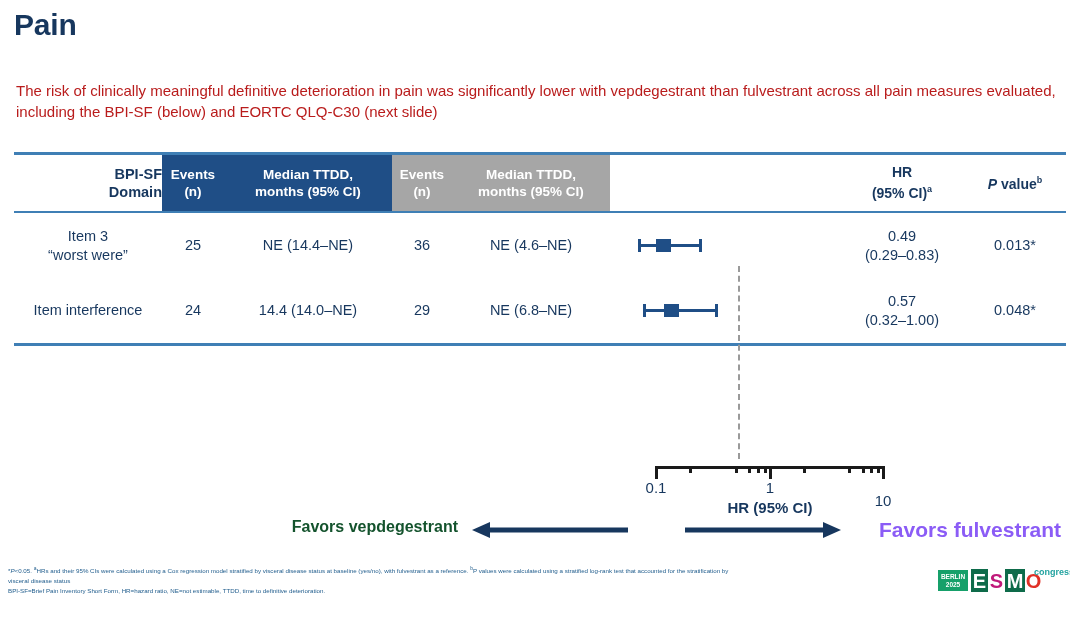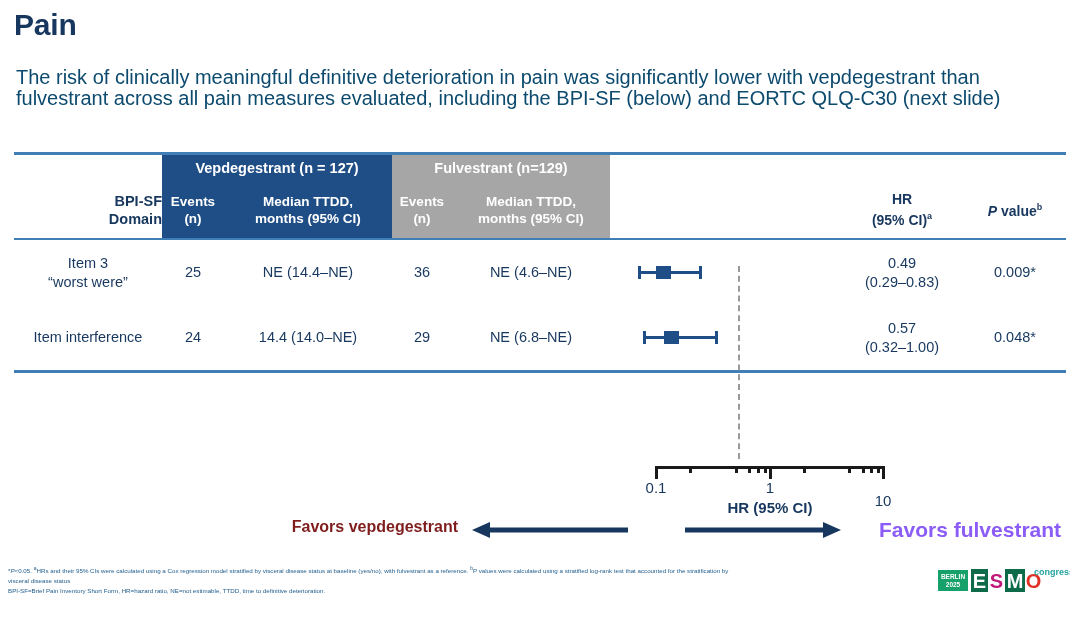--- a/index.html
+++ b/index.html
@@ -15,23 +15,23 @@
 
   
   .slide-title {
     position: absolute;
     left: 14px; top: 8px;
     font-size: 30px; font-weight: bold;
     color: #17375e; letter-spacing: -0.2px;
   }
   .slide-subtitle {
     position: absolute;
-    left: 16px; top: 67px; width: 1046px;
-    font-size: 20px; line-height: 21px;
-    color: #0c4a6e;
+    left: 16px; top: 80px; width: 1046px;
+    font-size: 15px; line-height: 21px;
+    color: #b91c1c;
   }
 
   
   .table-wrap {
     position: absolute; left: 14px; top: 152px;
     width: 1052px;
   }
   .rule-top, .rule-bottom {
     height: 2.5px; background: #3f7fb5; width: 100%;
   }
@@ -144,21 +144,21 @@
     transform: translateX(-50%);
   }
   .axis-title {
     position: absolute; font-size: 15px; font-weight: bold;
     color: #17375e; text-align: center; transform: translateX(-50%);
   }
 
   
   .favors-left {
     position: absolute; right: 622px; top: 518px;
-    font-size: 16px; font-weight: bold; color: #7f1d1d;
+    font-size: 16px; font-weight: bold; color: #14532d;
     white-space: nowrap;
     padding-left: 24px;
   }
   .favors-right {
     position: absolute; left: 852px; top: 518px;
     font-size: 21px; font-weight: bold; color: #8b5cf6;
     white-space: nowrap;
     margin-left: 27px;
   }
   .arrow-svg { position: absolute; }
@@ -192,28 +192,20 @@
         <col class="c-vev">
         <col class="c-vttdd">
       <col class="c-fev">
         <col class="c-fttdd">
         <col class="c-plot">
       <col class="c-hr">
         <col class="c-p">
     </colgroup>
 
     <tbody>
-        <tr>
-      <td class="band-blank"></td>
-      <td class="band-vep" colspan="2">Vepdegestrant (n = 127)</td>
-      <td class="band-ful" colspan="2">Fulvestrant (n=129)</td>
-      <td class="band-blank"></td>
-      <td class="band-blank"></td>
-      <td class="band-blank"></td>
-    </tr>
 
     <tr>
       <td class="sub-domain">
         <div>BPI-SF</div>
         <div>Domain</div>
       </td>
       <td class="sub-vep">
         <div>Events</div>
         <div>(n)</div>
       </td>
@@ -274,21 +266,21 @@
           <div class="ci-line" style="left:28px;  width:64px;"></div>
           <div class="ci-cap" style="left:28px;"></div>
           <div class="ci-cap" style="left:89px;"></div>
           <div class="pt-square" style="left:46px;"></div>
         </div>
       </td>
       <td class="cell cell-hr">
         <div>0.49</div>
         <div>(0.29–0.83)</div>
       </td>
-      <td class="cell">0.009*</td>
+      <td class="cell">0.013*</td>
     </tr>
 
 
     <tr class="row-plain">
       <td class="cell cell-domain">
         <div>Item interference</div>
       </td>
       <td class="cell">24</td>
       <td class="cell">14.4 (14.0–NE)</td>
       <td class="cell">29</td>

